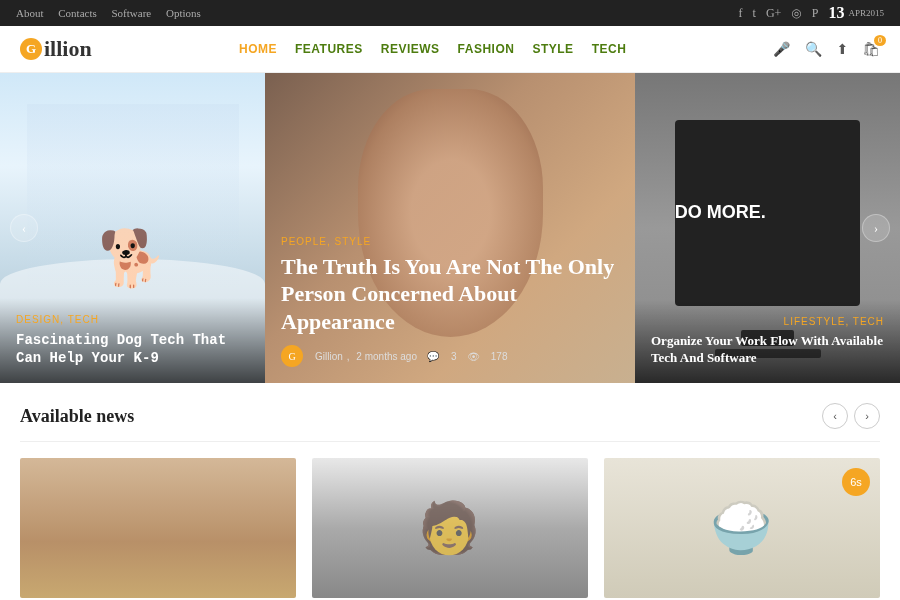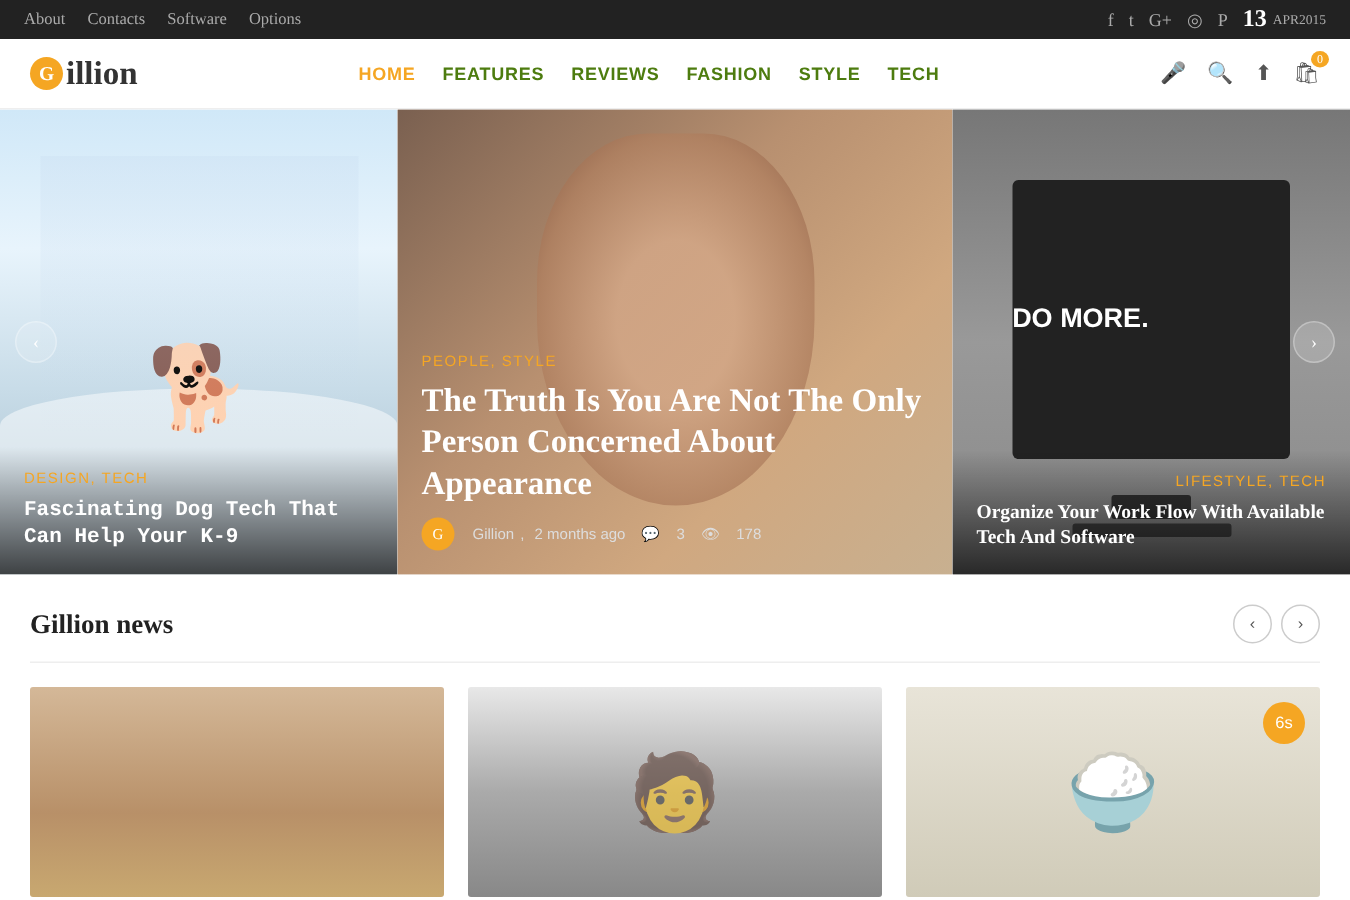--- a/index.html
+++ b/index.html
@@ -458,21 +458,21 @@
     <div class="hero-right-overlay">
       <div class="category-right">LIFESTYLE, TECH</div>
       <div class="article-title-right">Organize Your Work Flow With Available Tech And Software</div>
     </div>
     <div class="hero-nav-btn hero-nav-next">›</div>
   </div>
 </div>
 
 <div class="trending">
   <div class="trending-header">
-    <h2 class="trending-title">Gillion news</h2>
+    <h2 class="trending-title">Available news</h2>
     <div class="trending-nav">
       <button class="trending-nav-btn">‹</button>
       <button class="trending-nav-btn">›</button>
     </div>
   </div>
 
   <div class="trending-cards">
 
     <div class="trending-card">
       <div class="card-img-woman" style="background:linear-gradient(160deg,#c8a070 0%,#a07048 40%,#d4b088 100%);display:flex;align-items:flex-end;justify-content:center;">

